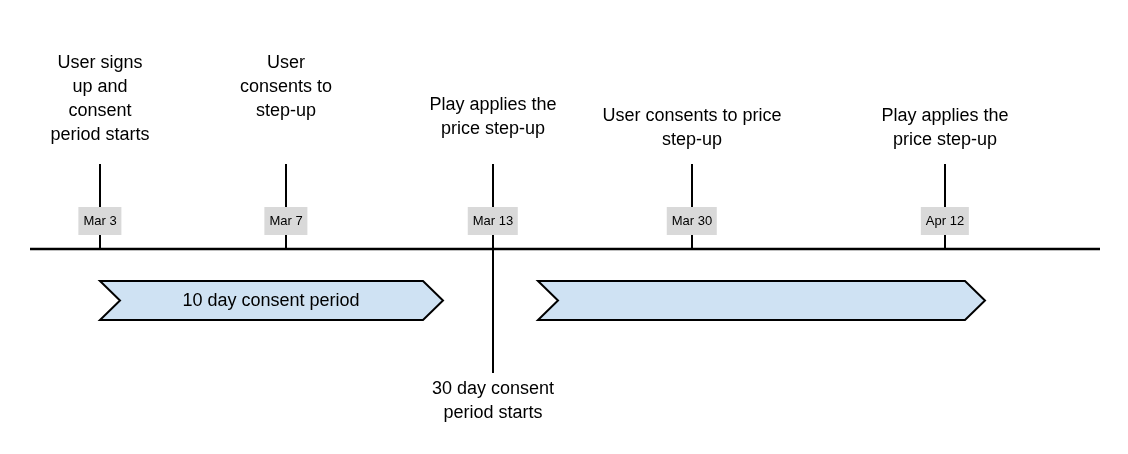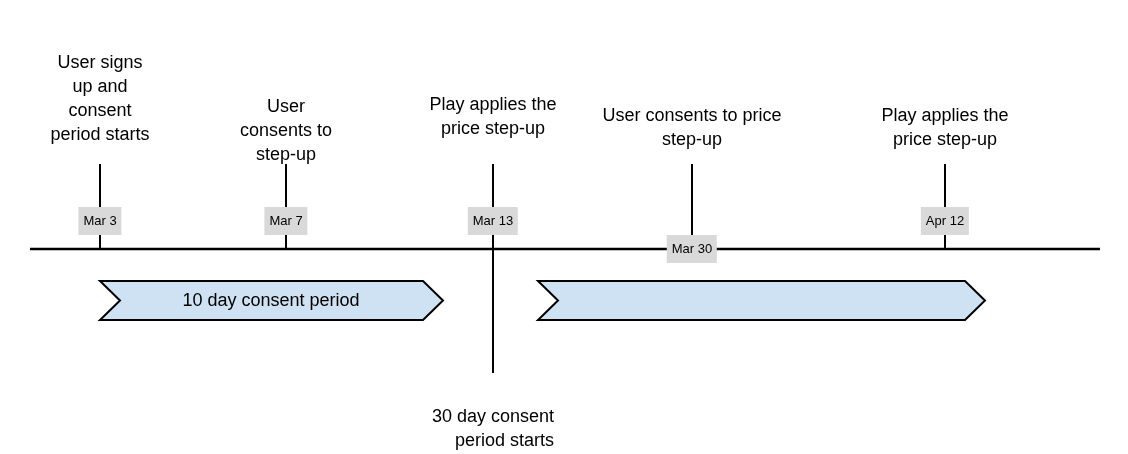--- a/index.html
+++ b/index.html
@@ -24,64 +24,63 @@
   
   .event-label {
     position: absolute;
     transform: translateX(-50%);
     text-align: center;
     font-size: 18px;
     line-height: 24px;
     white-space: nowrap;
   }
   .event-label.e0 { left: 100px; top: 50px; }
-  .event-label.e1 { left: 286px; top: 50px; margin-top: 44px; }
+  .event-label.e1 { left: 286px; top: 50px; }
   .event-label.e2 { left: 493px; top: 92px; }
   .event-label.e3 { left: 692px; top: 103px; }
   .event-label.e4 { left: 945px; top: 103px; }
   
   .date-chip {
     position: absolute;
     transform: translateX(-50%);
     top: 207px;
     background: #d9d9d9;
     font-size: 13px;
     line-height: 26px;
     padding: 1px 5px 1px 5px;
     white-space: nowrap;
     text-align: center;
   }
   .date-chip.d0 { left: 100px; }
   .date-chip.d1 { left: 286px; }
   .date-chip.d2 { left: 493px; }
-  .date-chip.d3 { left: 692px; margin-top: 28px; }
+  .date-chip.d3 { left: 692px; }
   .date-chip.d4 { left: 945px; }
   
   .period-label {
     position: absolute;
     transform: translateX(-50%);
     top: 288px;
     font-size: 18px;
     line-height: 24px;
     white-space: nowrap;
     text-align: center;
   }
   .period-label.p0 { left: 271px; }
   .period-label.p1 { left: 761px; }
   
   .below-note {
     position: absolute;
     left: 493px;
     top: 376px;
     transform: translateX(-50%);
-    text-align: right;
+    text-align: center;
     font-size: 18px;
     line-height: 24px;
     white-space: nowrap;
-    margin-top: 28px;
   }
 </style>
 </head>
 <body>
 
 <div class="canvas">
 
   <svg class="layer" width="1128" height="454" viewBox="0 0 1128 454">
 
     <line x1="30" y1="249" x2="1100" y2="249" stroke="#000000" stroke-width="2.5"></line>

